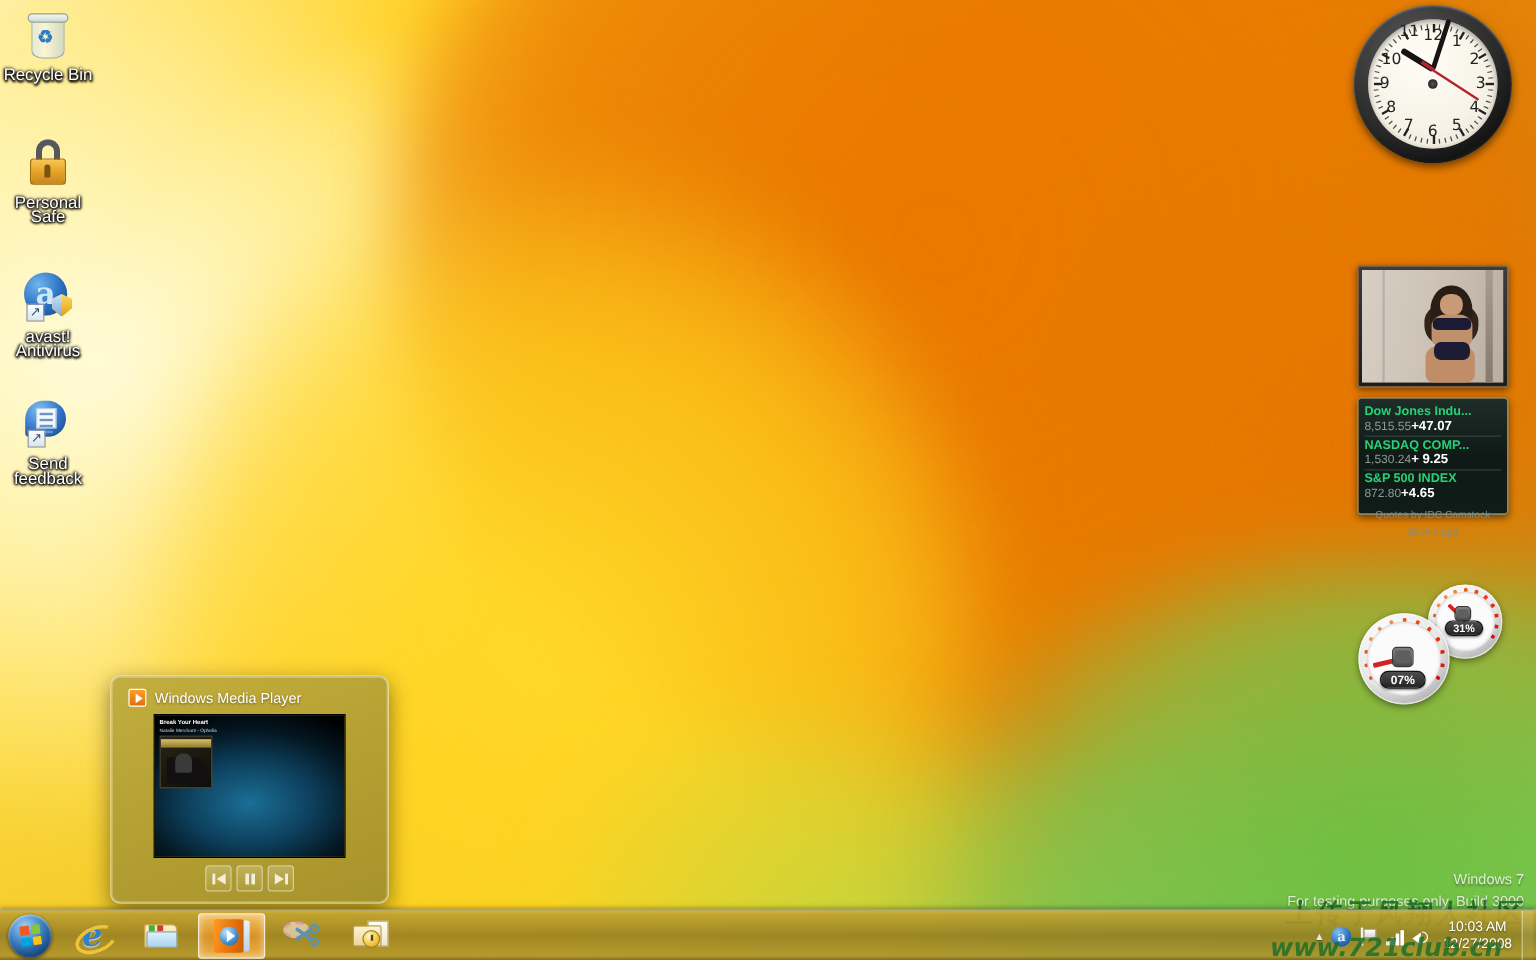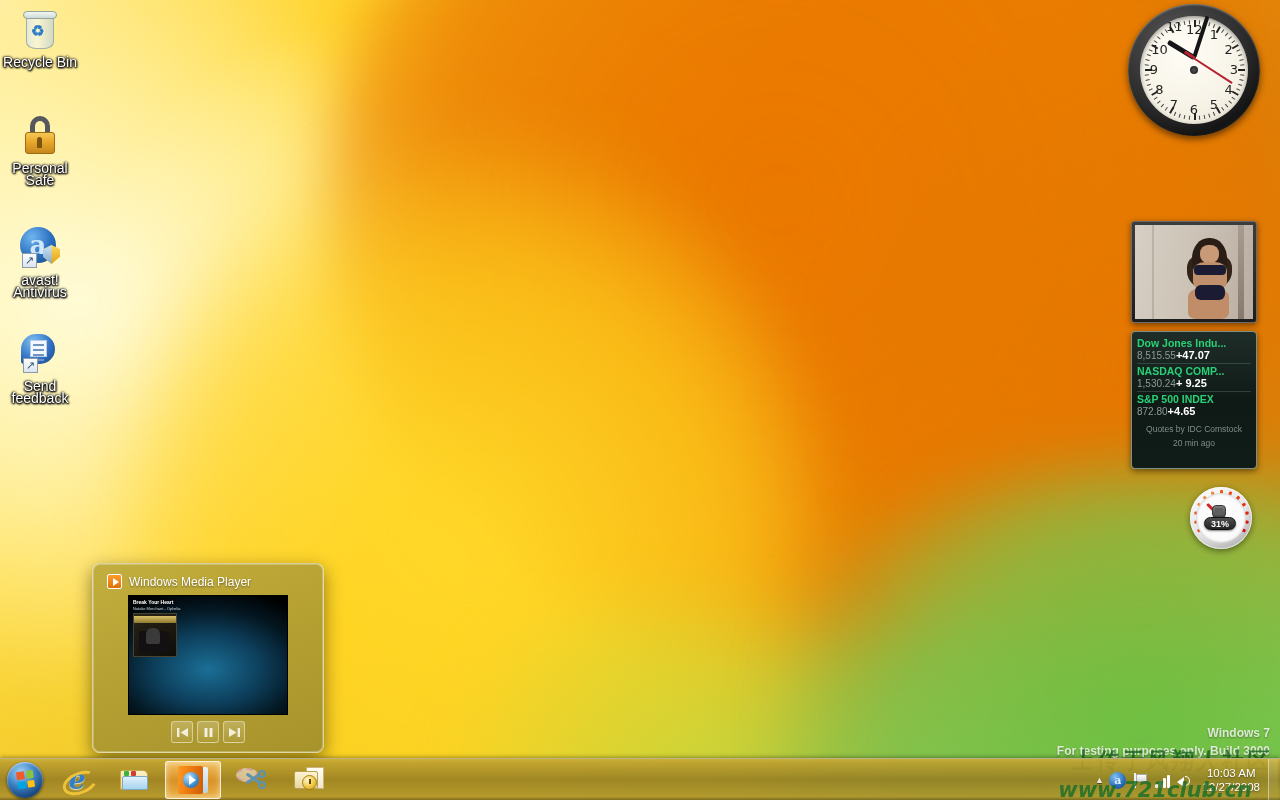--- a/index.html
+++ b/index.html
@@ -177,21 +177,21 @@
   .ph-fig { position:absolute; left:40%; top:14%; width:46%; height:86%; }
   .ph-hair{position:absolute;left:18%;top:0;width:64%;height:52%;border-radius:48% 48% 40% 40%;background:#2a1d16;}
   .ph-hair2{position:absolute;left:8%;top:18%;width:84%;height:46%;border-radius:40% 40% 50% 50%;background:#33241a;}
   .ph-face{position:absolute;left:33%;top:9%;width:34%;height:22%;border-radius:45%;background:#c99a78;}
   .ph-torso{position:absolute;left:20%;top:30%;width:62%;height:34%;border-radius:35% 35% 30% 30%;background:#c0906c;}
   .ph-bra{position:absolute;left:22%;top:33%;width:58%;height:13%;border-radius:4px;background:#1b1b33;}
   .ph-bottom{position:absolute;left:24%;top:58%;width:54%;height:18%;border-radius:6px;background:#1b1b33;}
   .ph-legs{position:absolute;left:10%;top:62%;width:76%;height:38%;border-radius:30% 30% 20% 20%;background:#c08d68;}
 
   
-  #stocks-gadget { left:1131px; top:331px; width:126px; height:138px;
+  #stocks-gadget { left:1131px; top:331px; width:126px; height:98px;
     background:linear-gradient(#1f2d28,#0f1a17 50%,#101c18);
     border:1px solid #7d8f86; border-radius:4px; padding:4px 5px;
     box-shadow:0 2px 6px rgba(0,0,0,.5);
   }
   .stk-row { padding:1px 0 2px; border-bottom:1px solid rgba(150,200,175,.22); }
   .stk-name { color:#27d177; font-size:10.5px; font-weight:bold; line-height:12px; white-space:nowrap; overflow:hidden; }
   .stk-line { display:flex; align-items:baseline; }
   .stk-val { color:#8e9b95; font-size:10px; }
   .stk-chg { color:#ffffff; font-size:11px; font-weight:bold; }
   .stk-foot { color:#7f8d87; font-size:8.5px; text-align:center; margin-top:4px; line-height:13px; }
@@ -261,21 +261,21 @@
     border:1px solid rgba(255,255,255,.45);
     display:flex; align-items:center; justify-content:center;
     color:#f3f0dd; cursor:pointer;
   }
   .wmp-btn svg { display:block; }
 
   
   #win-watermark {
     position:absolute; right:10px; bottom:40px; text-align:right;
     color:rgba(255,255,255,.78); font-size:12px; line-height:18px;
-    text-shadow:0 1px 2px rgba(0,0,0,.35); pointer-events:none;font-weight:bold;
+    text-shadow:0 1px 2px rgba(0,0,0,.35); pointer-events:none;
   }
   #cn-watermark {
     position:absolute; right:8px; bottom:24px; pointer-events:none;
     font-family:"DejaVu Sans",sans-serif; font-size:22px; font-weight:bold;
     color:rgba(22,96,30,.78); letter-spacing:3px;
     transform:skewX(-6deg);
   }
   #cn-watermark2 {
     position:absolute; right:28px; bottom:-2px; pointer-events:none; z-index:40;
     font-family:"DejaVu Sans",sans-serif; font-size:21px; font-weight:bold;
@@ -599,20 +599,41 @@
         <div class="m-tick" style="height: 7.44px; top: 3.41px; margin-left: -1.5px; transform-origin: 50% 27.59px; transform: rotate(60deg); background: rgb(229, 46, 15);"></div>
         <div class="m-tick" style="height: 10.54px; top: 3.41px; margin-left: -1.5px; transform-origin: 50% 27.59px; transform: rotate(80deg); background: rgb(224, 35, 14);"></div>
         <div class="m-tick" style="height: 7.44px; top: 3.41px; margin-left: -1.5px; transform-origin: 50% 27.59px; transform: rotate(100deg); background: rgb(218, 24, 14);"></div>
         <div class="m-tick" style="height: 10.54px; top: 3.41px; margin-left: -1.5px; transform-origin: 50% 27.59px; transform: rotate(120deg); background: rgb(212, 14, 14);"></div>
       </div>
     <div class="meter-dial"></div>
     <div class="m-needle" id="needle-small" style="width: 3px; height: 20px; margin-left: -1.5px; top: 11px; transform: rotate(-45.6deg);"></div>
     <div class="m-chip" style="left:22px; top:18px; width:14px; height:13px;"></div>
     <div class="m-badge" style="left:14px; top:30px; width:32px; height:13px; line-height:13px;">31%</div>
   </div>
+  <div class="meter m-big">
+    <div class="m-ticks" id="ticks-big">
+        <div class="m-tick" style="height: 12.92px; top: 4.18px; margin-left: -1.5px; transform-origin: 50% 33.82px; transform: rotate(-120deg); background: rgb(224, 86, 42);"></div>
+        <div class="m-tick" style="height: 9.12px; top: 4.18px; margin-left: -1.5px; transform-origin: 50% 33.82px; transform: rotate(-100deg); background: rgb(224, 86, 42);"></div>
+        <div class="m-tick" style="height: 12.92px; top: 4.18px; margin-left: -1.5px; transform-origin: 50% 33.82px; transform: rotate(-80deg); background: rgb(224, 86, 42);"></div>
+        <div class="m-tick" style="height: 9.12px; top: 4.18px; margin-left: -1.5px; transform-origin: 50% 33.82px; transform: rotate(-60deg); background: rgb(240, 144, 66);"></div>
+        <div class="m-tick" style="height: 12.92px; top: 4.18px; margin-left: -1.5px; transform-origin: 50% 33.82px; transform: rotate(-40deg); background: rgb(239, 140, 63);"></div>
+        <div class="m-tick" style="height: 9.12px; top: 4.18px; margin-left: -1.5px; transform-origin: 50% 33.82px; transform: rotate(-20deg); background: rgb(239, 135, 60);"></div>
+        <div class="m-tick" style="height: 12.92px; top: 4.18px; margin-left: -1.5px; transform-origin: 50% 33.82px; transform: rotate(0deg); background: rgb(240, 85, 22);"></div>
+        <div class="m-tick" style="height: 9.12px; top: 4.18px; margin-left: -1.5px; transform-origin: 50% 33.82px; transform: rotate(20deg); background: rgb(240, 70, 16);"></div>
+        <div class="m-tick" style="height: 12.92px; top: 4.18px; margin-left: -1.5px; transform-origin: 50% 33.82px; transform: rotate(40deg); background: rgb(235, 58, 15);"></div>
+        <div class="m-tick" style="height: 9.12px; top: 4.18px; margin-left: -1.5px; transform-origin: 50% 33.82px; transform: rotate(60deg); background: rgb(229, 46, 15);"></div>
+        <div class="m-tick" style="height: 12.92px; top: 4.18px; margin-left: -1.5px; transform-origin: 50% 33.82px; transform: rotate(80deg); background: rgb(224, 35, 14);"></div>
+        <div class="m-tick" style="height: 9.12px; top: 4.18px; margin-left: -1.5px; transform-origin: 50% 33.82px; transform: rotate(100deg); background: rgb(218, 24, 14);"></div>
+        <div class="m-tick" style="height: 12.92px; top: 4.18px; margin-left: -1.5px; transform-origin: 50% 33.82px; transform: rotate(120deg); background: rgb(212, 14, 14);"></div>
+      </div>
+    <div class="meter-dial"></div>
+    <div class="m-needle" id="needle-big" style="width: 3.5px; height: 26px; margin-left: -1.75px; top: 12px; transform: rotate(-103.2deg);"></div>
+    <div class="m-chip" style="left:28px; top:28px; width:18px; height:17px;"></div>
+    <div class="m-badge" style="left:18px; top:48px; width:38px; height:15px; line-height:15px; font-size:10px;">07%</div>
+  </div>
 </div>
 
 <div id="wmp-preview">
   <div class="wmp-head">
     <span class="wmp-ico"></span>
     <span class="wmp-title">Windows Media Player</span>
   </div>
   <div class="wmp-screen">
     <div class="track-t">Break Your Heart</div>
     <div class="track-a">Natalie Merchant - Ophelia</div>

